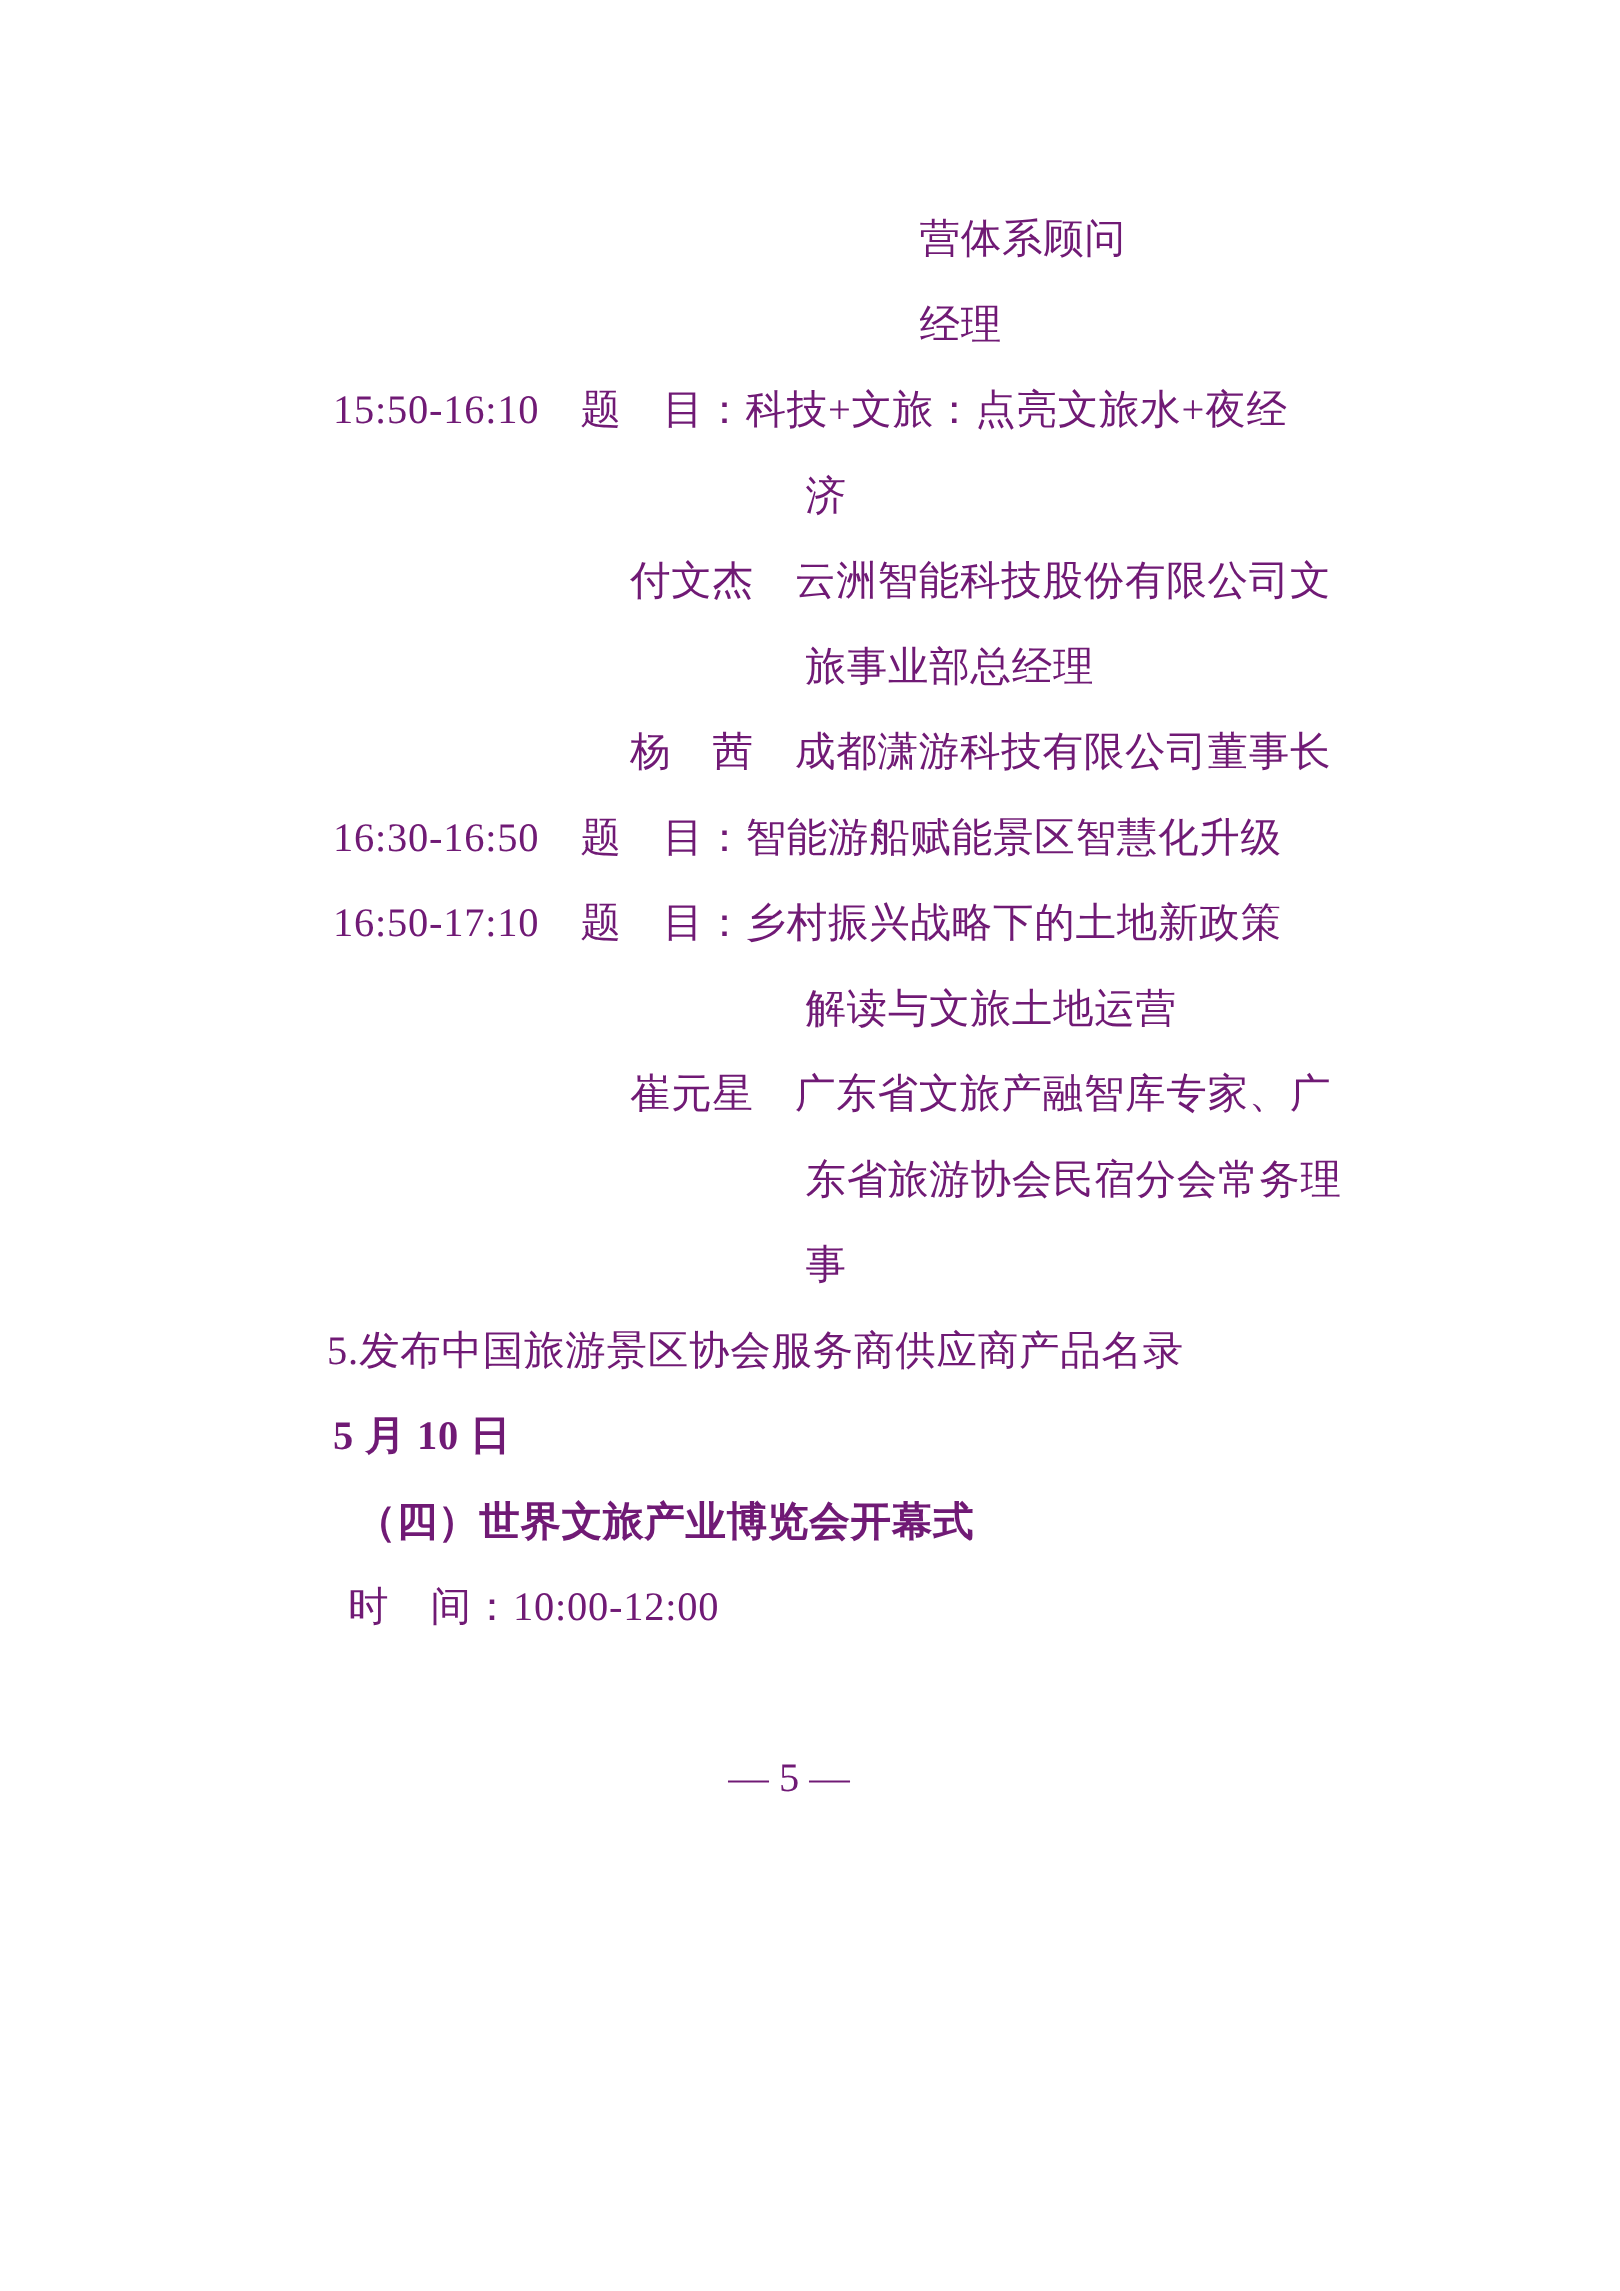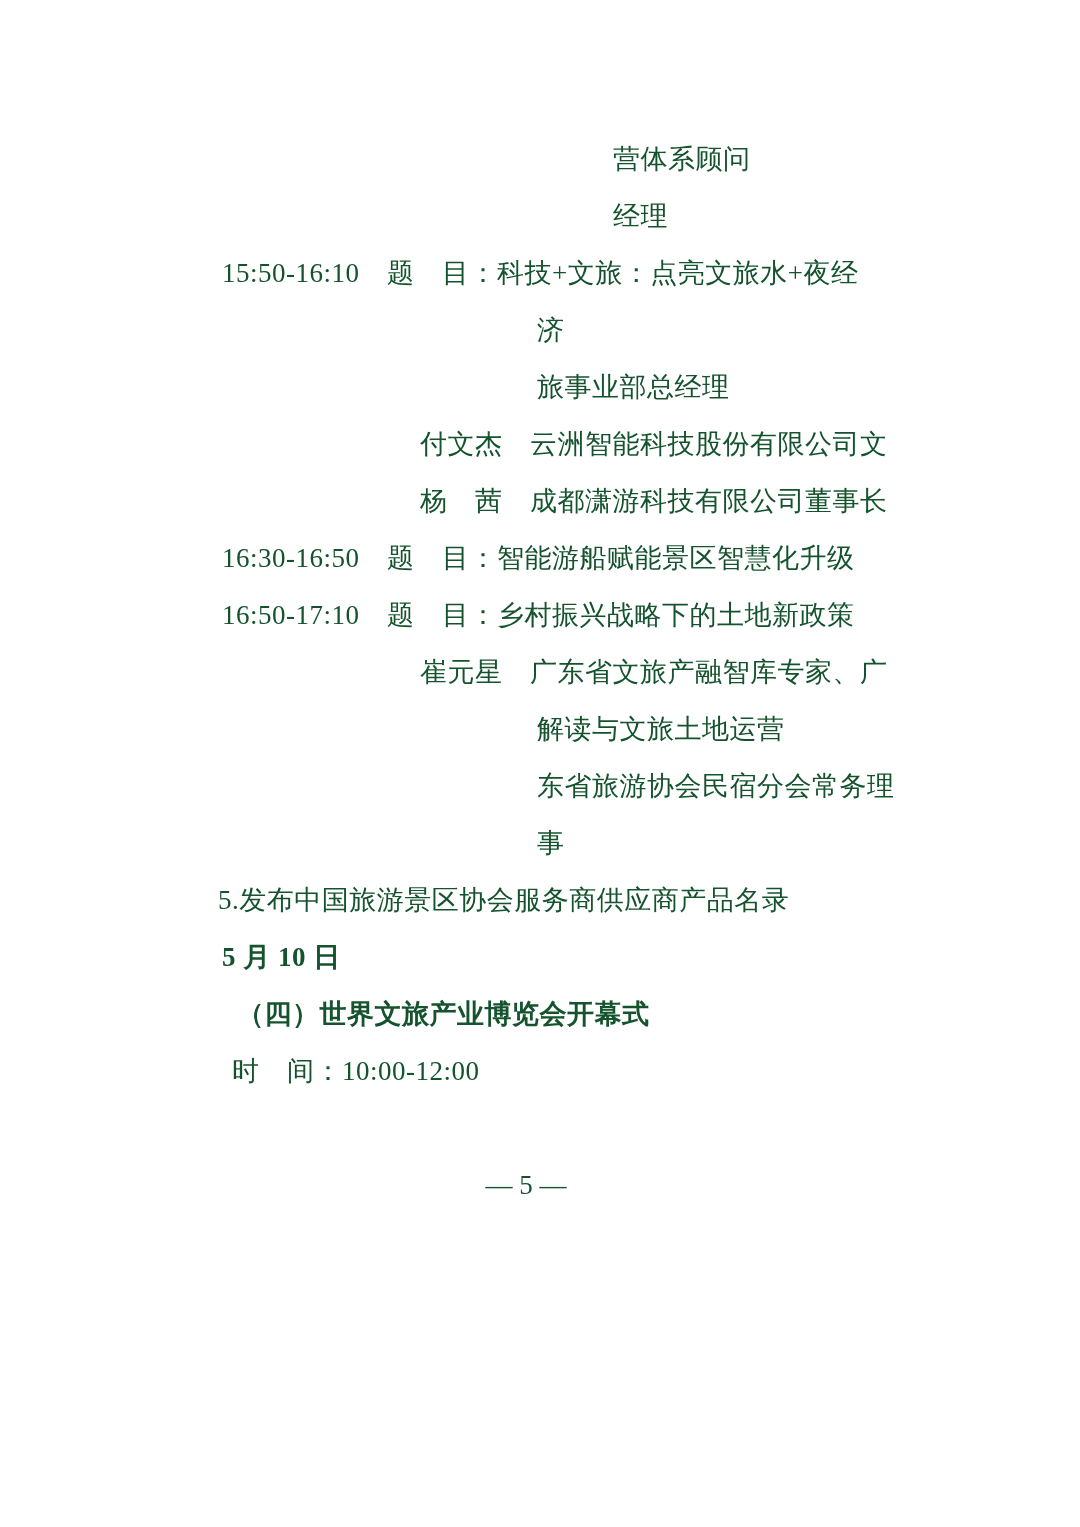--- a/index.html
+++ b/index.html
@@ -7,21 +7,21 @@
     margin: 0;
     padding: 0;
     background: #ffffff;
   }
   .page {
     position: relative;
     width: 1080px;
     height: 1527px;
     margin: 0 auto;
     background: #ffffff;
-    color: #14532d;
+    color: #701a75;
     font-family: "Liberation Serif", "DejaVu Serif", serif;
     overflow: hidden;
   }
   .content {
     padding-top: 131px;
   }
   .line {
     height: 57px;
     line-height: 57px;
     font-size: 27px;
@@ -49,27 +49,27 @@
 </style>
 </head>
 <body>
 
 <div class="page">
   <div class="content" id="lines-container">
       <div class="line style-hang-deep">营体系顾问</div>
       <div class="line style-hang-deep">经理</div>
       <div class="line style-base">15:50-16:10　题　目：科技+文旅：点亮文旅水+夜经</div>
       <div class="line style-cont">济</div>
+      <div class="line style-speaker">付文杰　云洲智能科技股份有限公司文</div>
       <div class="line style-cont">旅事业部总经理</div>
-      <div class="line style-speaker">付文杰　云洲智能科技股份有限公司文</div>
       <div class="line style-speaker">杨　茜　成都潇游科技有限公司董事长</div>
       <div class="line style-base">16:30-16:50　题　目：智能游船赋能景区智慧化升级</div>
       <div class="line style-base">16:50-17:10　题　目：乡村振兴战略下的土地新政策</div>
+      <div class="line style-cont">解读与文旅土地运营</div>
       <div class="line style-speaker">崔元星　广东省文旅产融智库专家、广</div>
-      <div class="line style-cont">解读与文旅土地运营</div>
       <div class="line style-cont">东省旅游协会民宿分会常务理</div>
       <div class="line style-cont">事</div>
       <div class="line style-section">5.发布中国旅游景区协会服务商供应商产品名录</div>
       <div class="line style-date-heading">5 月 10 日</div>
       <div class="line style-sub-heading">（四）世界文旅产业博览会开幕式</div>
       <div class="line style-meta">时　间：10:00-12:00</div>
     </div>
 
   <div class="footer">
     <span>— 5 —</span>

